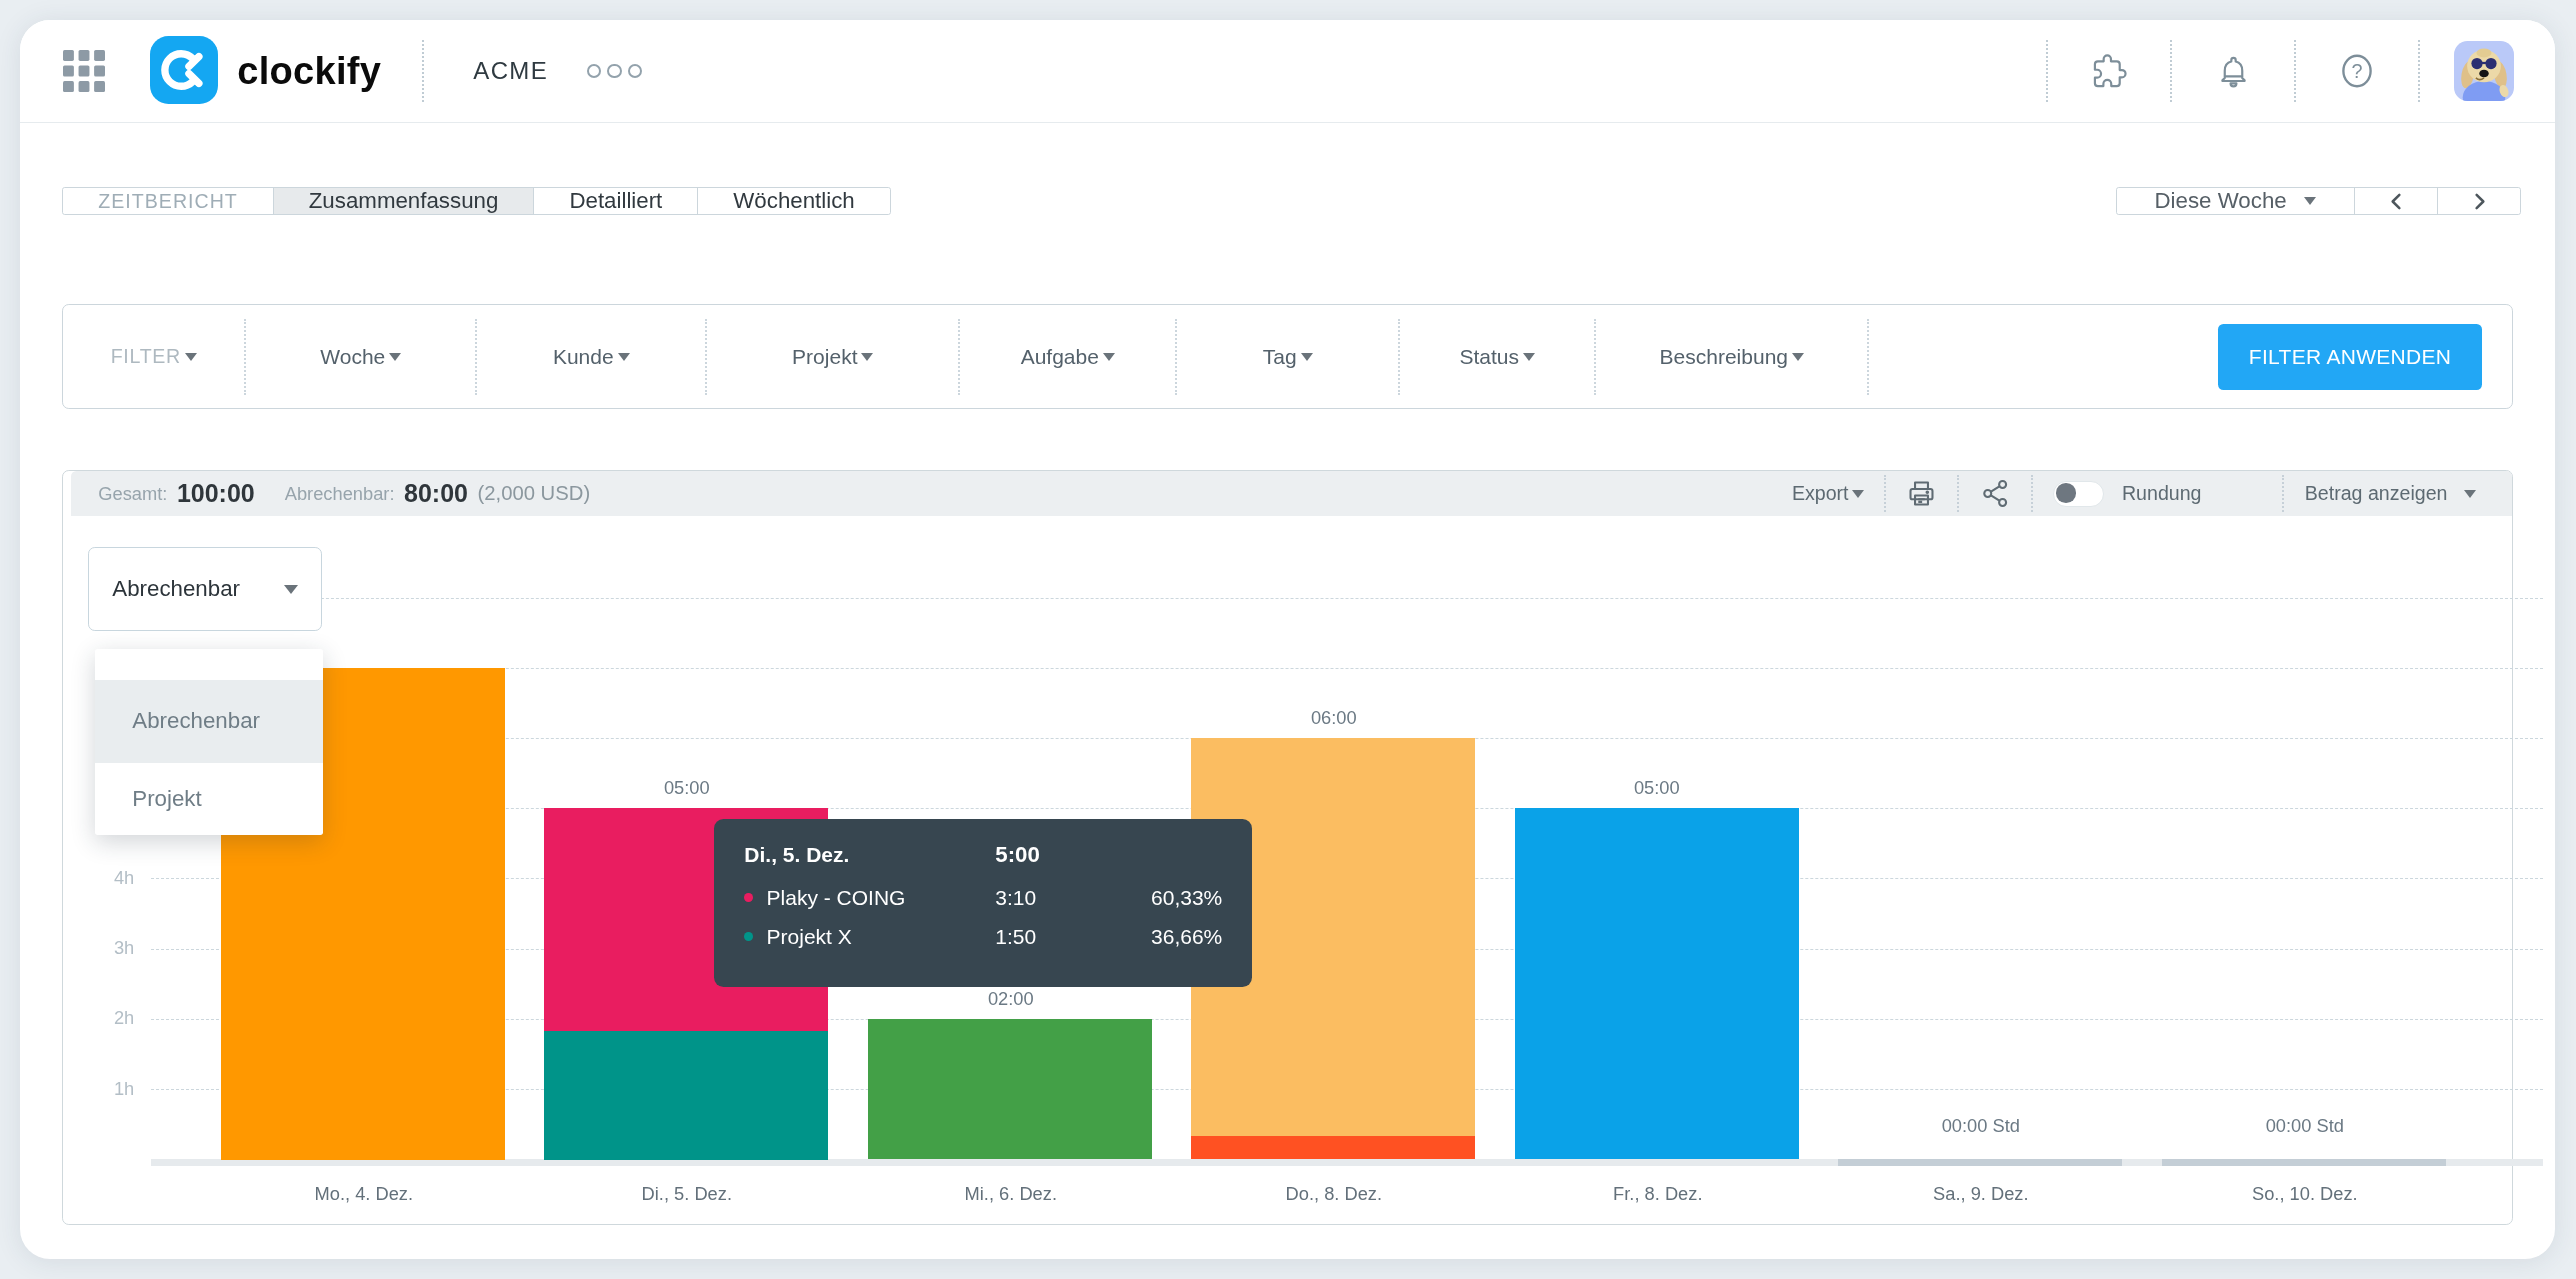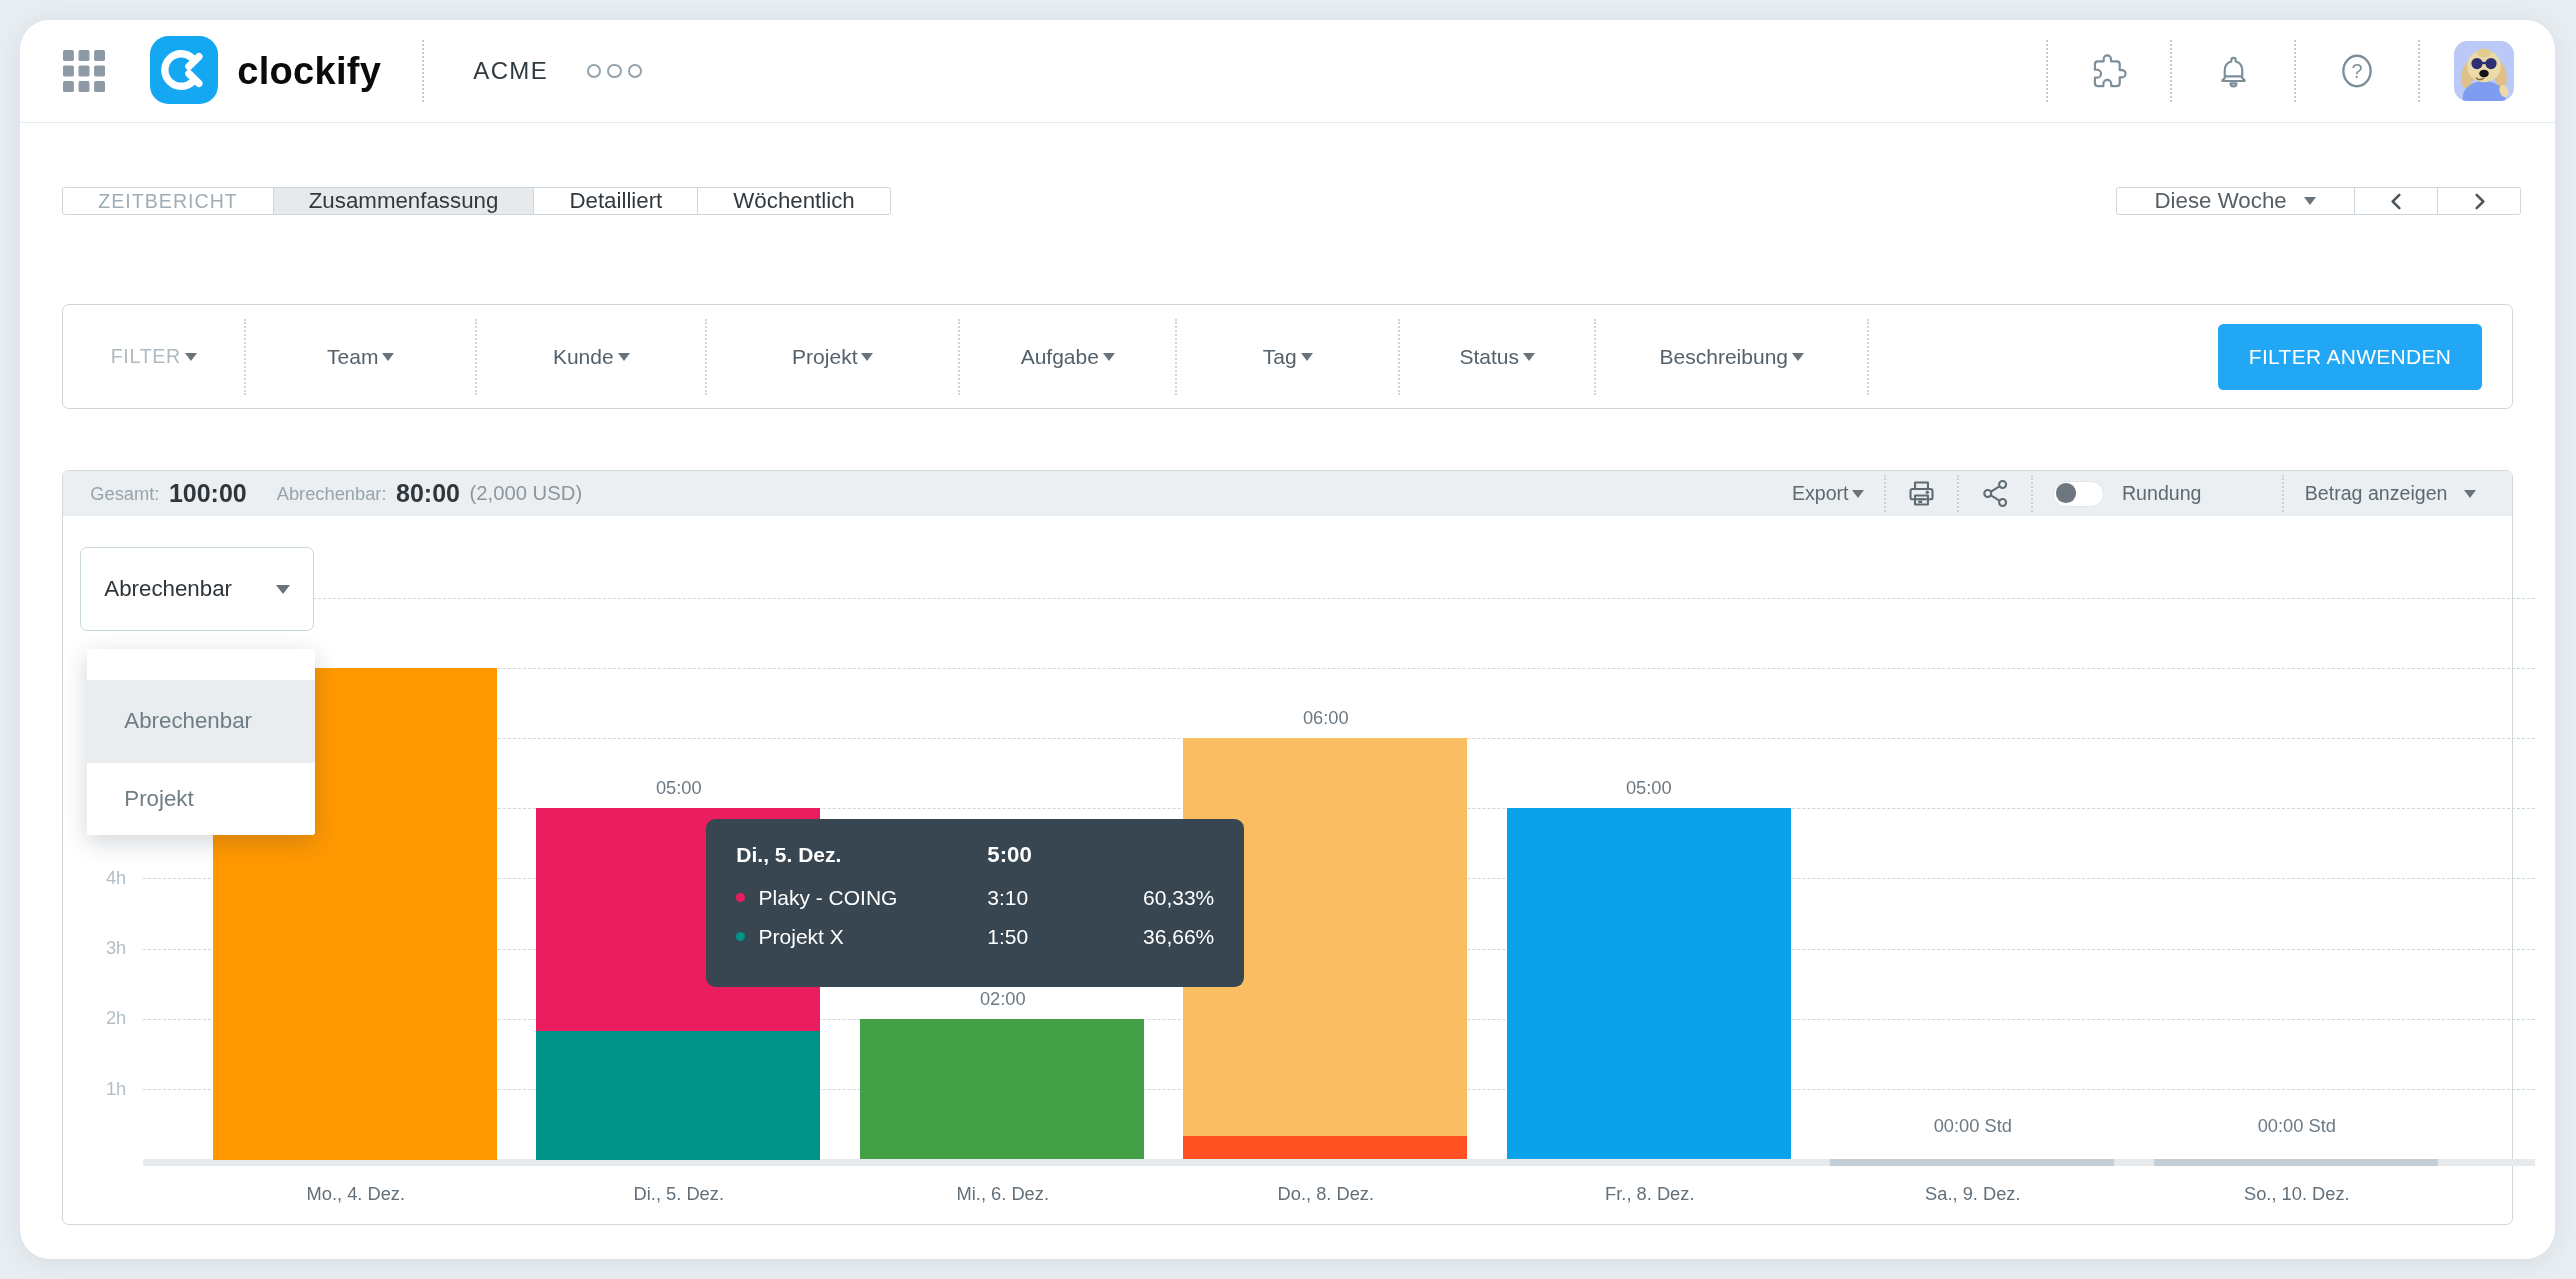--- a/index.html
+++ b/index.html
@@ -57,21 +57,21 @@
   .f-item .caret{border-top-width:8.1px;border-left-width:6.1px;border-right-width:6.1px;}
   .filter-bar .spacer{flex:1;}
   .apply-btn{
     background:#22a7f5;color:#fff;border:none;border-radius:5.4px;
     font-size:21px;font-weight:500;letter-spacing:0.3px;
     padding:0 31px;height:66px;cursor:pointer;font-family:inherit;
   }
   
   .report-card{
     position:absolute;left:42px;right:42px;top:450px;height:755px;
-    border:1.4px solid #cfd8dc;border-radius:6.8px;background:#fff;box-sizing:border-box;overflow:visible;
+    border:1.4px solid #cfd8dc;border-radius:6.8px;background:#fff;box-sizing:border-box;overflow:visible;padding-left:8px;
   }
   .summary-bar{
     height:45px;background:#eceff1;border-radius:5.4px 5.4px 0 0;
     display:flex;align-items:center;box-sizing:border-box;padding:0 27px;
   }
   .sum-label{font-size:18.3px;color:#97a4ac;margin-right:9.5px;}
   .sum-value{font-size:25px;font-weight:700;color:#2f363b;}
   .sum-amount{font-size:20.3px;color:#8b979e;margin-left:9.5px;}
   .sum-gap{width:30px;}
   .summary-bar .spacer{flex:1;}
@@ -230,21 +230,21 @@
       </span>
     </div>
   </div>
 
   <div class="filter-bar">
     <span class="f-item muted" style="width:181px">
       <span>FILTER</span>
         <span class="caret" style="color:#aeb9c0"></span>
     </span>
     <span class="f-item" style="width:229px">
-      <span>Team</span>
+      <span>Woche</span>
         <span class="caret"></span>
     </span>
     <span class="f-item" style="width:228px">
       <span>Kunde</span>
         <span class="caret"></span>
     </span>
     <span class="f-item" style="width:251px">
       <span>Projekt</span>
         <span class="caret"></span>
     </span>

